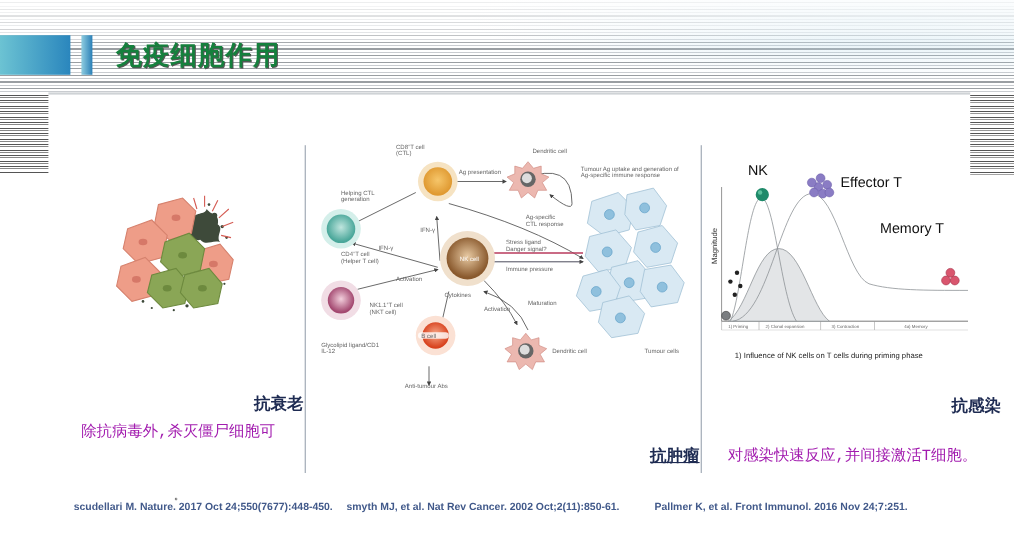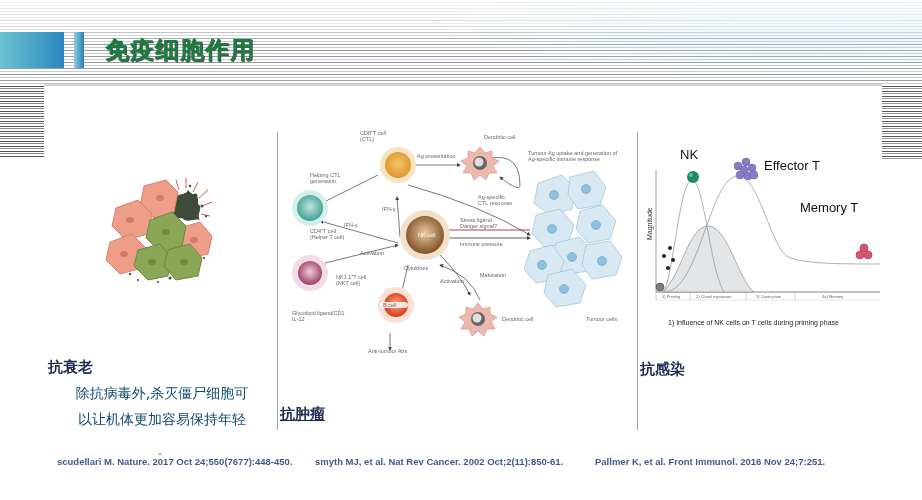--- a/index.html
+++ b/index.html
@@ -55,43 +55,43 @@
   
   .panel { position: absolute; top: 100px; height: 340px; }
   .panel-1 { left: 48px; width: 228px; }
   .panel-2 { left: 280px; width: 356px; }
   .panel-3 { left: 640px; width: 270px; }
   .divider { position: absolute; top: 132px; width: 1px; height: 298px; background: #9aa4b0; }
   .divider.d1 { left: 277px; }
   .divider.d2 { left: 637px; }
 
   .panel-heading {
-    position: absolute; left: 0; width: 100%; text-align: left;
+    position: absolute; left: 0; width: 100%; text-align: right;
     font-size: 15px; font-weight: bold; color: #1e2b52;
   }
   .panel-desc {
     position: absolute; left: 0; width: 100%; text-align: center;
-    font-size: 14px; color: #0c4a6e; line-height: 26px;
+    font-size: 14px; color: #a21caf; line-height: 26px; font-family: Liberation Mono, monospace;
   }
   .panel-1 .panel-heading { top: 258px; }
   .panel-1 .panel-desc { top: 280px; }
   .panel-1 .dot { position: absolute; left: 110px; top: 344px; font-size: 10px; color: #333; }
   .panel-2 .panel-heading { top: 305px; text-decoration: underline; }
   .panel-2 .panel-desc { top: 300px; padding-top: 26px; }
   .panel-3 .panel-heading { top: 260px; }
   .panel-3 .panel-desc { top: 302px; }
 
   
   .citations {
     position: absolute; top: 456px; left: 55px; width: 800px; height: 16px;
     font-size: 9.5px; font-weight: bold; color: #41598a;
     font-family: "Liberation Sans", sans-serif;
   }
   .citations span { position: absolute; top: 0; white-space: nowrap; }
-  .cite-1 { left: 2px; }
+  .cite-1 { left: 12px; }
   .cite-2 { left: 260px; }
   .cite-3 { left: 540px; }
 
   
   .dtxt { font-family: "Liberation Sans", sans-serif; fill: #666; font-size: 5.5px; }
   .ctxt { font-family: "Liberation Sans", sans-serif; fill: #111; }
 </style>
 </head>
 <body>
 
@@ -157,21 +157,20 @@
     </g>
     <g fill="#6d8a3e">
       <ellipse cx="66" cy="70" rx="4" ry="3"></ellipse>
         <ellipse cx="52" cy="100" rx="4" ry="3"></ellipse>
         <ellipse cx="84" cy="100" rx="4" ry="3"></ellipse>
     </g>
   </svg>
   <div class="panel-heading">抗衰老</div>
   <div class="panel-desc">
     <div>除抗病毒外,杀灭僵尸细胞可</div>
-    <div>以让机体更加容易保持年轻</div>
   </div>
   <div class="dot">。</div>
 </div>
 
 <div class="panel panel-2">
   <svg width="356" height="230" viewBox="0 0 356 230" style="position:absolute;left:0;top:25px;">
     <defs>
       <radialGradient id="gOrange" cx="50%" cy="45%" r="50%">
           <stop offset="0%" stop-color="#f6c66a"></stop>
           <stop offset="100%" stop-color="#e09a32"></stop>
@@ -342,19 +341,20 @@
     <g fill="#222">
       <circle cx="30" cy="108" r="2"></circle>
         <circle cx="24" cy="116" r="2"></circle>
         <circle cx="33" cy="120" r="2"></circle>
         <circle cx="28" cy="128" r="2"></circle>
     </g>
     <circle cx="20" cy="147" r="4" fill="#7a7d80" stroke="#444" stroke-width="0.6"></circle>
     <text class="ctxt" x="28" y="185" style="font-size:7px;fill:#222">1) Influence of NK cells on T cells during priming phase</text>
   </svg>
   <div class="panel-heading">抗感染</div>
+  <div class="panel-desc">对感染快速反应,并间接激活T细胞。</div>
 </div>
 
 <div class="citations">
   <span class="cite-1">scudellari M. Nature. 2017 Oct 24;550(7677):448-450.</span>
   <span class="cite-2">smyth MJ, et al. Nat Rev Cancer. 2002 Oct;2(11):850-61.</span>
   <span class="cite-3">Pallmer K, et al. Front Immunol. 2016 Nov 24;7:251.</span>
 </div>
 
 </body></html>

